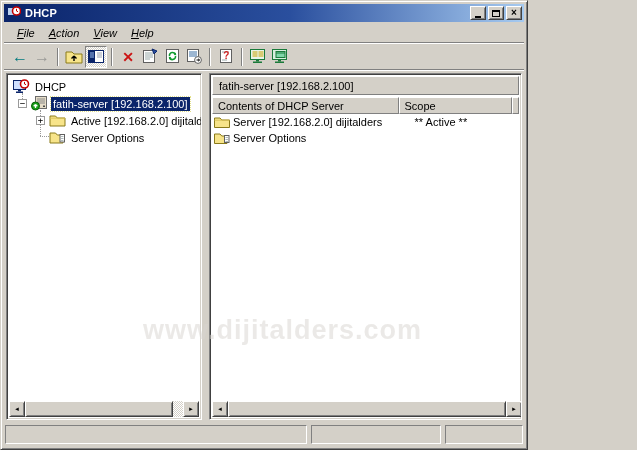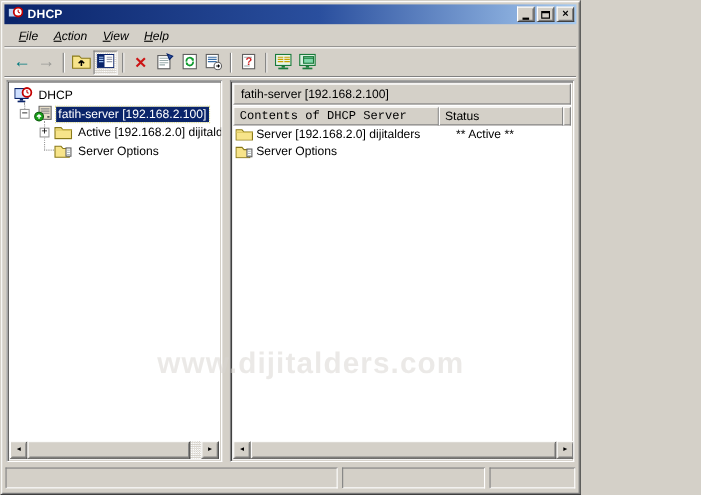--- a/index.html
+++ b/index.html
@@ -66,21 +66,21 @@
   .ticon { width:17px; height:15px; flex:none; margin-left:4px; }
   .tline { position:absolute; border-left:1px dotted #9a9a9a; width:0; z-index:1; }
   .tline-h { position:absolute; border-top:1px dotted #9a9a9a; height:0; z-index:1; }
 
   
   .banner { height:19px; background:#d4d0c8; border:1px solid; border-color:#ffffff #808080 #808080 #ffffff;
     display:flex; align-items:center; padding-left:6px; margin-bottom:2px; flex:none; }
   .cols { display:flex; height:17px; flex:none; }
   .col { background:#d4d0c8; border:1px solid; border-color:#ffffff #808080 #808080 #ffffff;
     display:flex; align-items:center; padding-left:5px; overflow:hidden; white-space:nowrap; }
-  .col1 { width:248px;font-family:Liberation Mono, monospace; } .col2 { width:150px; } .col3 { flex:1; }
+  .col1 { width:248px; } .col2 { width:150px; } .col3 { flex:1; }
   .lrows { flex:1; overflow:hidden; }
   .lrow { display:flex; height:16px; align-items:center; white-space:nowrap; }
   .lcell { overflow:hidden; display:flex; align-items:center; }
   .lc1 { width:248px; } .lc2 { width:150px; padding-left:5px;margin-left:19px; } .lc3 { flex:1; }
   .licon { width:16px; height:12px; flex:none; margin:0 3px 0 2px; }
 
   
   .hscroll { height:16px; flex:none; display:flex; margin-top:auto;
     background:repeating-conic-gradient(#ffffff 0% 25%, #d4d0c8 0% 50%) 0 0/2px 2px; }
   .sbtn { width:16px; height:16px; flex:none; background:#d4d0c8;
@@ -285,21 +285,21 @@
     <div class="splitter"></div>
 
     <div class="right-pane sunken">
       <div class="pane-inner">
         <div class="banner">
           <span>fatih-server [192.168.2.100]</span>
         </div>
 
         <div class="cols">
           <span class="col col1">Contents of DHCP Server</span>
-          <span class="col col2">Status</span>
+          <span class="col col2">Scope</span>
           <span class="col col3">Des</span>
         </div>
 
         <div class="lrows">
           <div class="lrow">
             <span class="lcell lc1">
               <span class="licon"><svg width="16" height="12" viewBox="0 0 16 12">
                 <path d="M0.5 2 h5.5 l1.8 2 H15.5 v7.5 H0.5 z" fill="#f7e48a" stroke="#8a7a1a"></path>
                 <path d="M0.5 4.2 H15.5" stroke="#d8c35a" stroke-width="1"></path>
               </svg></span>

